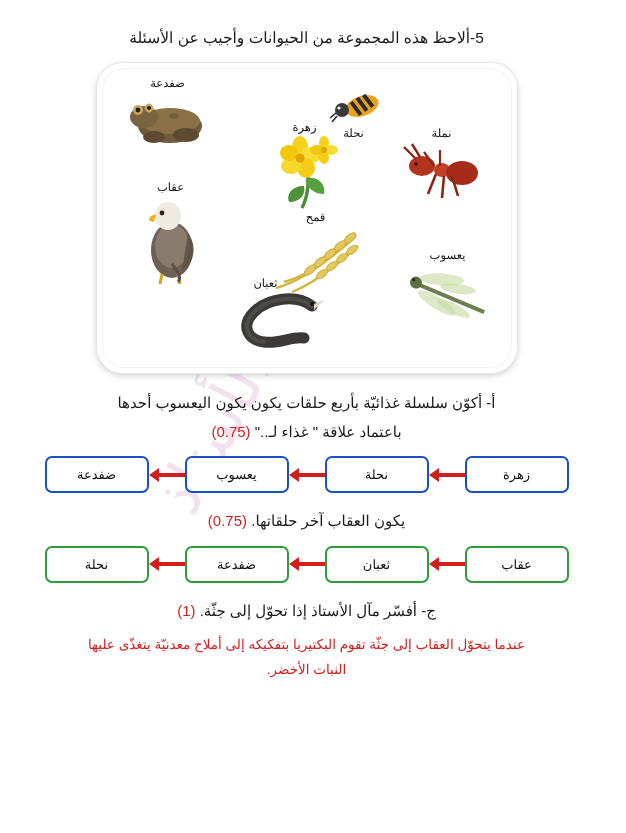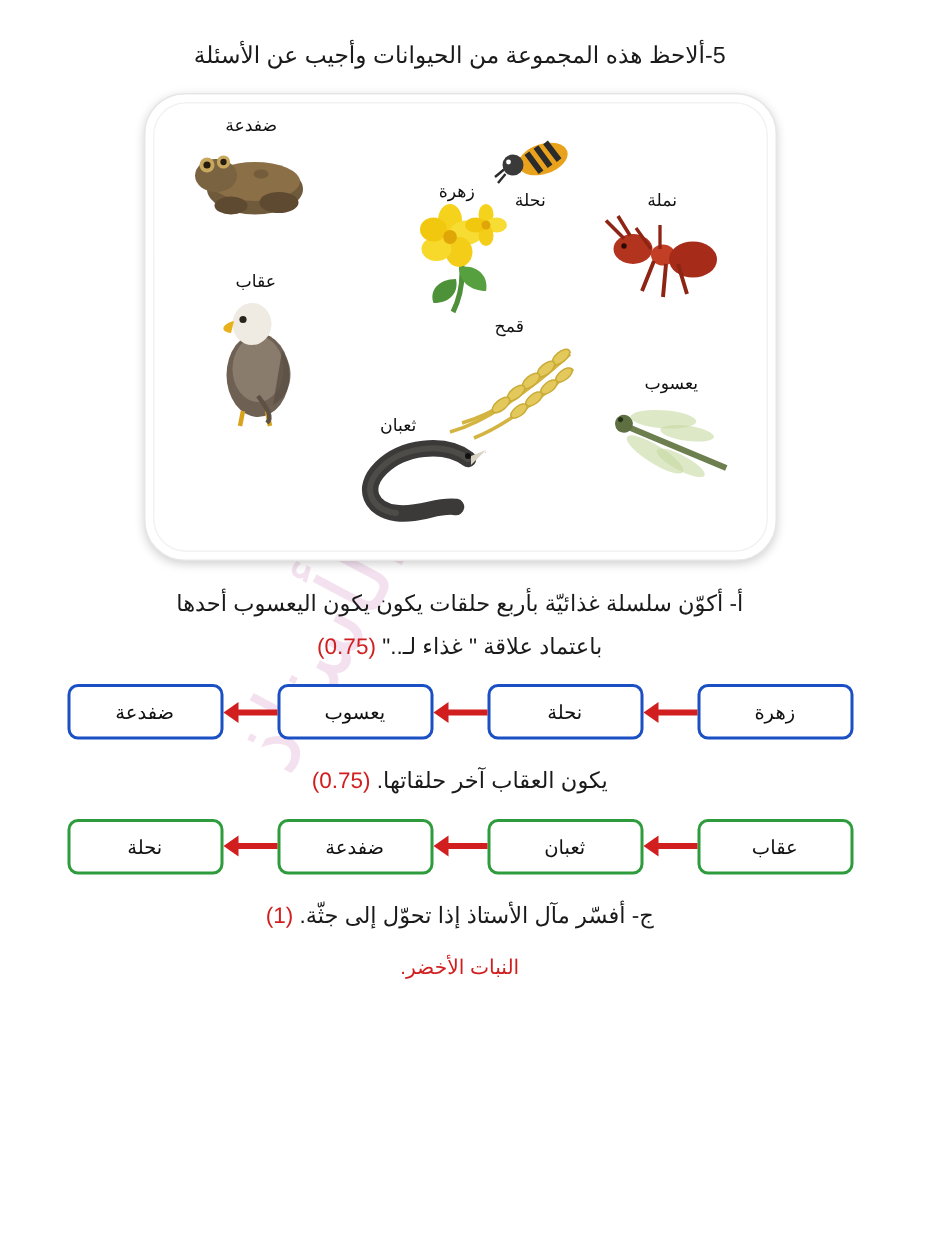--- a/index.html
+++ b/index.html
@@ -231,21 +231,21 @@
           <ellipse cx="40" cy="52" rx="17" ry="22" fill="#8a7c6c"></ellipse>
           <ellipse cx="36" cy="22" rx="13" ry="14" fill="#efeae2"></ellipse>
           <path d="M24 20 C16 22 14 27 22 28 Z" fill="#e8b11c"></path>
           <circle cx="30" cy="19" r="2.4" fill="#2a2319"></circle>
           <path d="M30 80 L28 90 M46 80 L48 90" stroke="#d9a31b" stroke-width="3"></path>
           <path d="M56 40 C66 52 62 70 50 76" fill="#5d5145" opacity=".85"></path>
           <path d="M40 70 C46 78 50 84 46 88" stroke="#5d5145" stroke-width="3" fill="none"></path>
         </svg>
       </div>
 
-      <div class="item" style="right:120px; top:142px;">
+      <div class="item" style="right:144px; top:142px;">
         <div class="cap">قمح</div>
         <svg class="art" width="104" height="78" viewBox="0 0 104 78">
           <g stroke="#d4b441" stroke-width="2" fill="#e7cf6a">
             <path d="M12 64 C34 58 62 40 92 10" stroke-width="2.4" fill="none"></path>
             <path d="M20 58 C42 52 66 36 92 12" stroke-width="2.4" fill="none"></path>
             <path d="M28 68 C48 60 70 44 94 22" stroke-width="2.4" fill="none"></path>
           </g>
           <g fill="#e3c85c" stroke="#c9ab38" stroke-width="1">
             <ellipse cx="86" cy="14" rx="7" ry="3.4" transform="rotate(-40 86 14)"></ellipse>
             <ellipse cx="76" cy="22" rx="7" ry="3.4" transform="rotate(-40 76 22)"></ellipse>
@@ -320,16 +320,17 @@
     <div class="box green">ضفدعة</div>
     <div class="arrow"></div>
     <div class="box green">نحلة</div>
   </div>
 
   <div class="prompt">
     <span>ج- أفسّر مآل الأستاذ إذا تحوّل إلى جثّة. </span><span class="mark">(1)</span>
   </div>
 
   <div class="answer">
+    <div>عندما يتحوّل العقاب إلى جثّة تقوم البكتيريا بتفكيكه إلى أملاح معدنيّة يتغذّى عليها</div>
     <div>النبات الأخضر.</div>
   </div>
 
 </div>
 
 </body></html>

